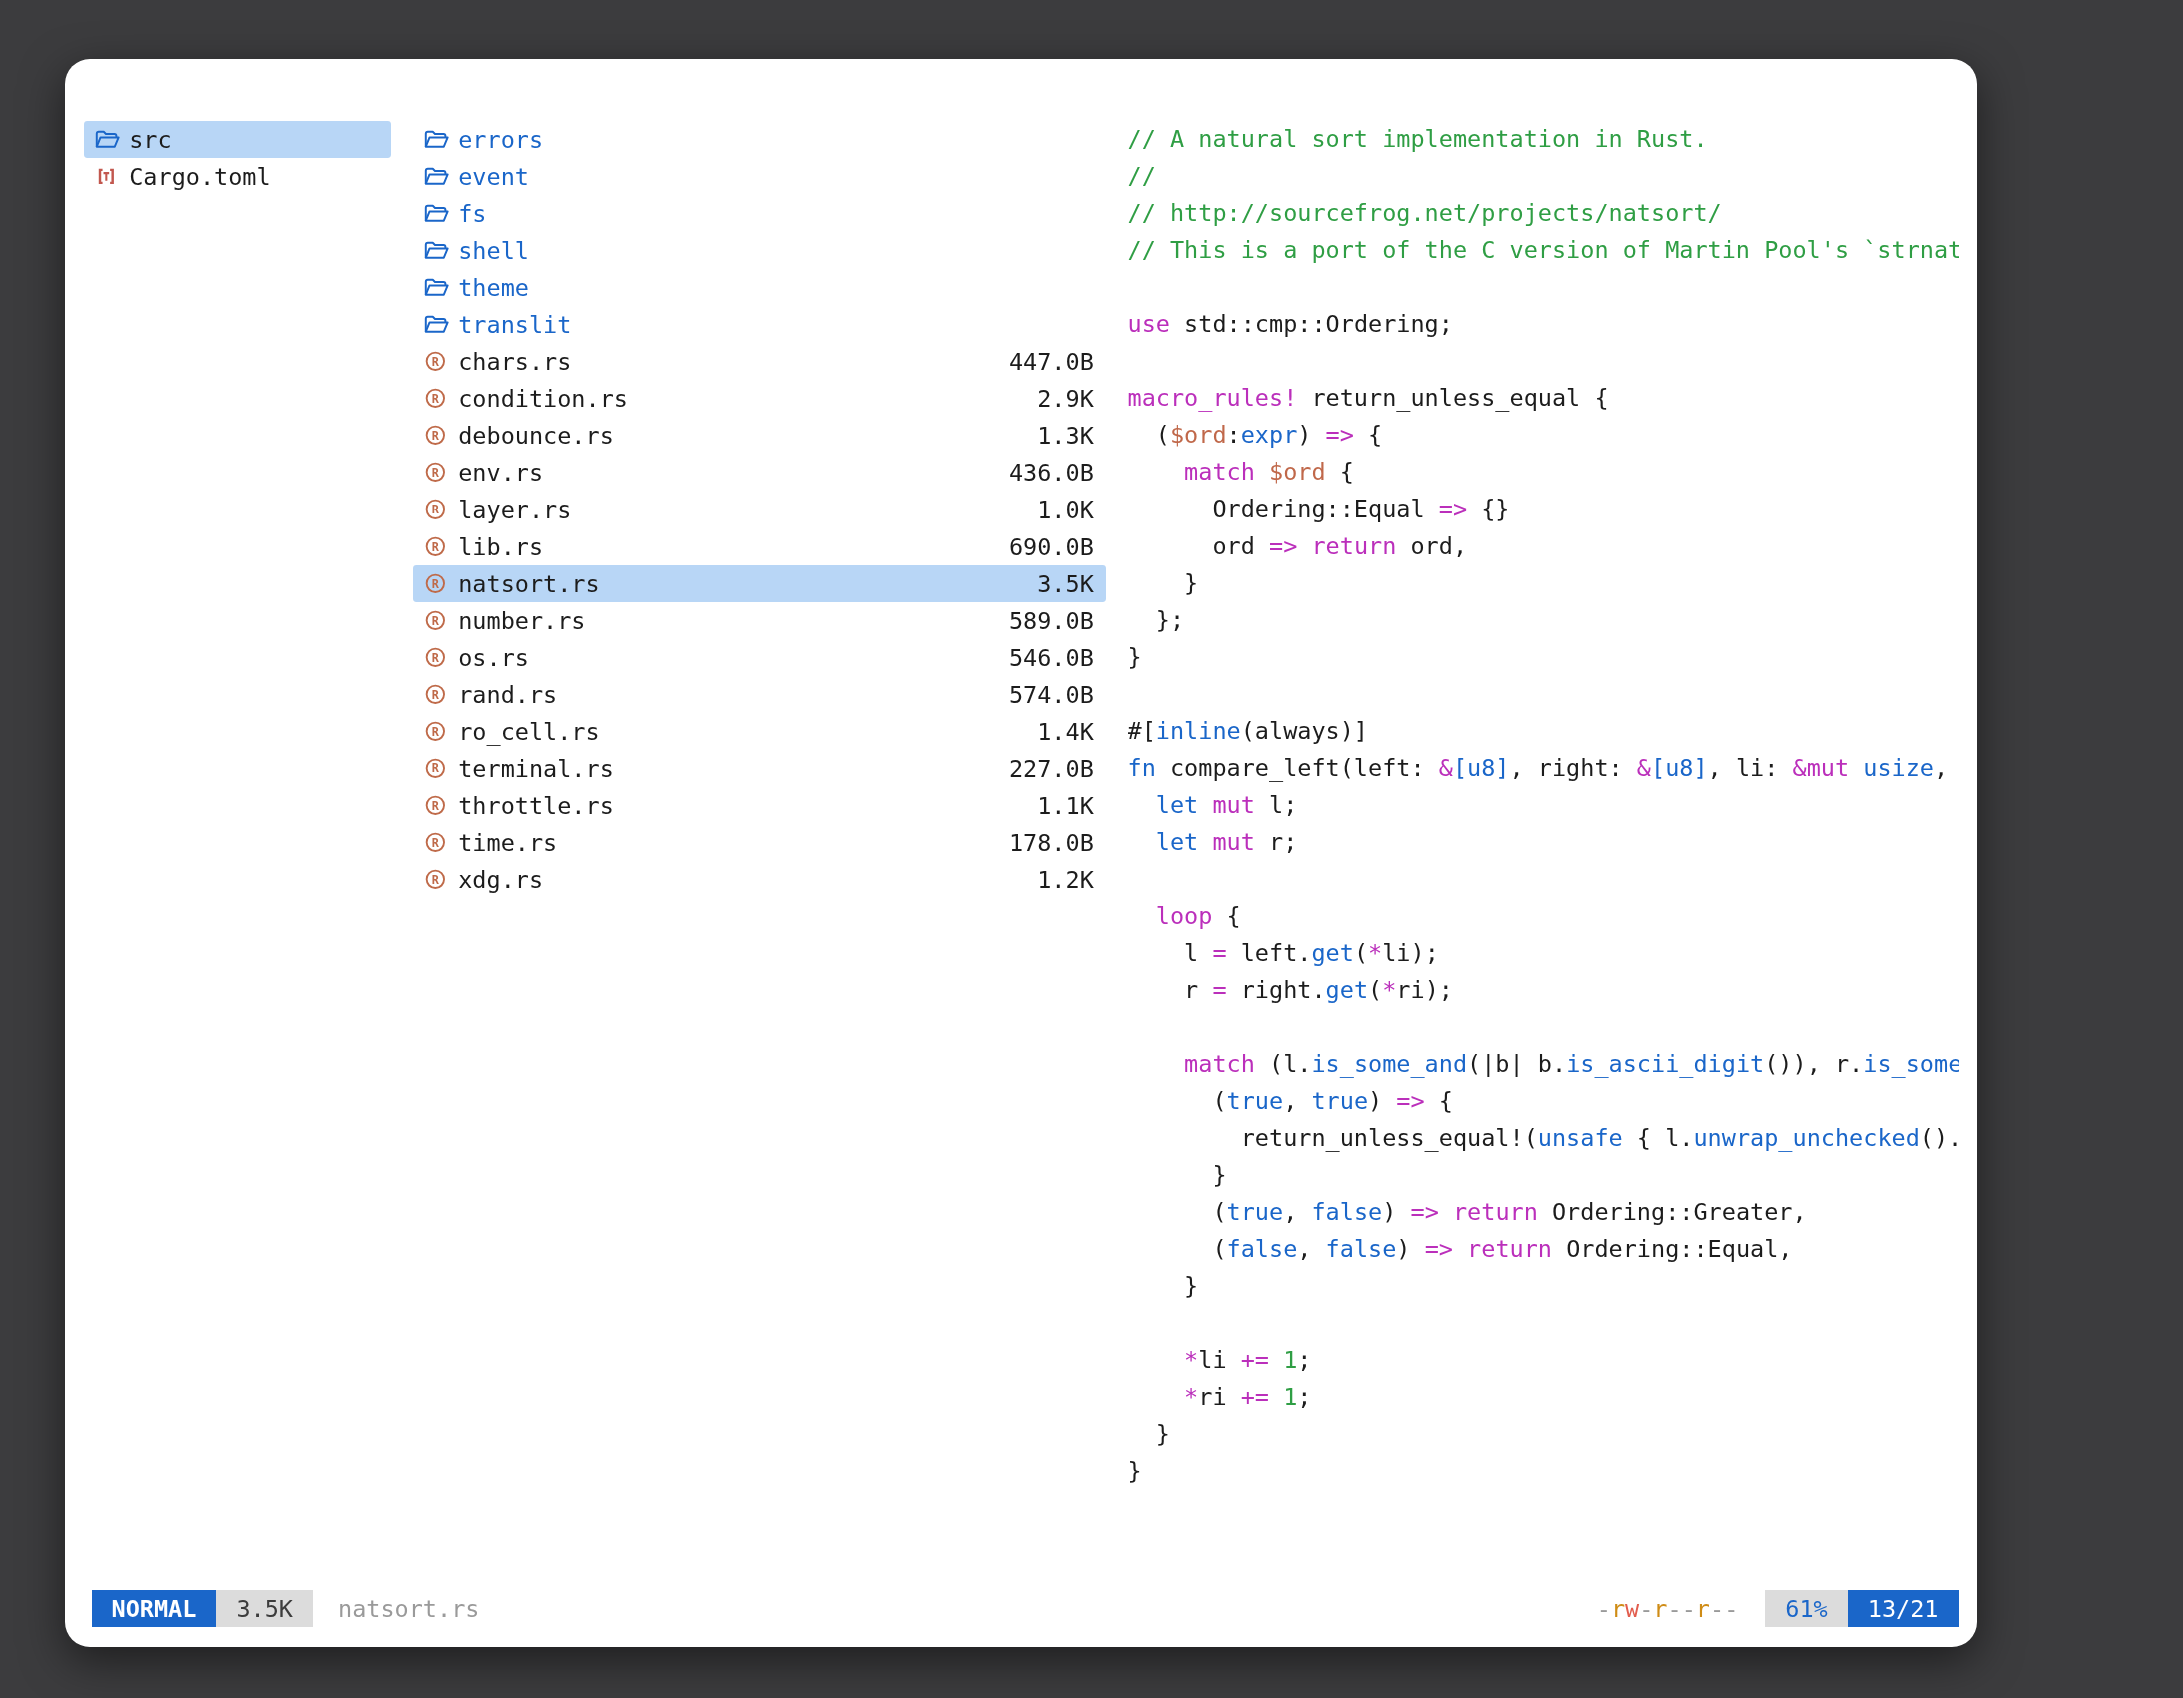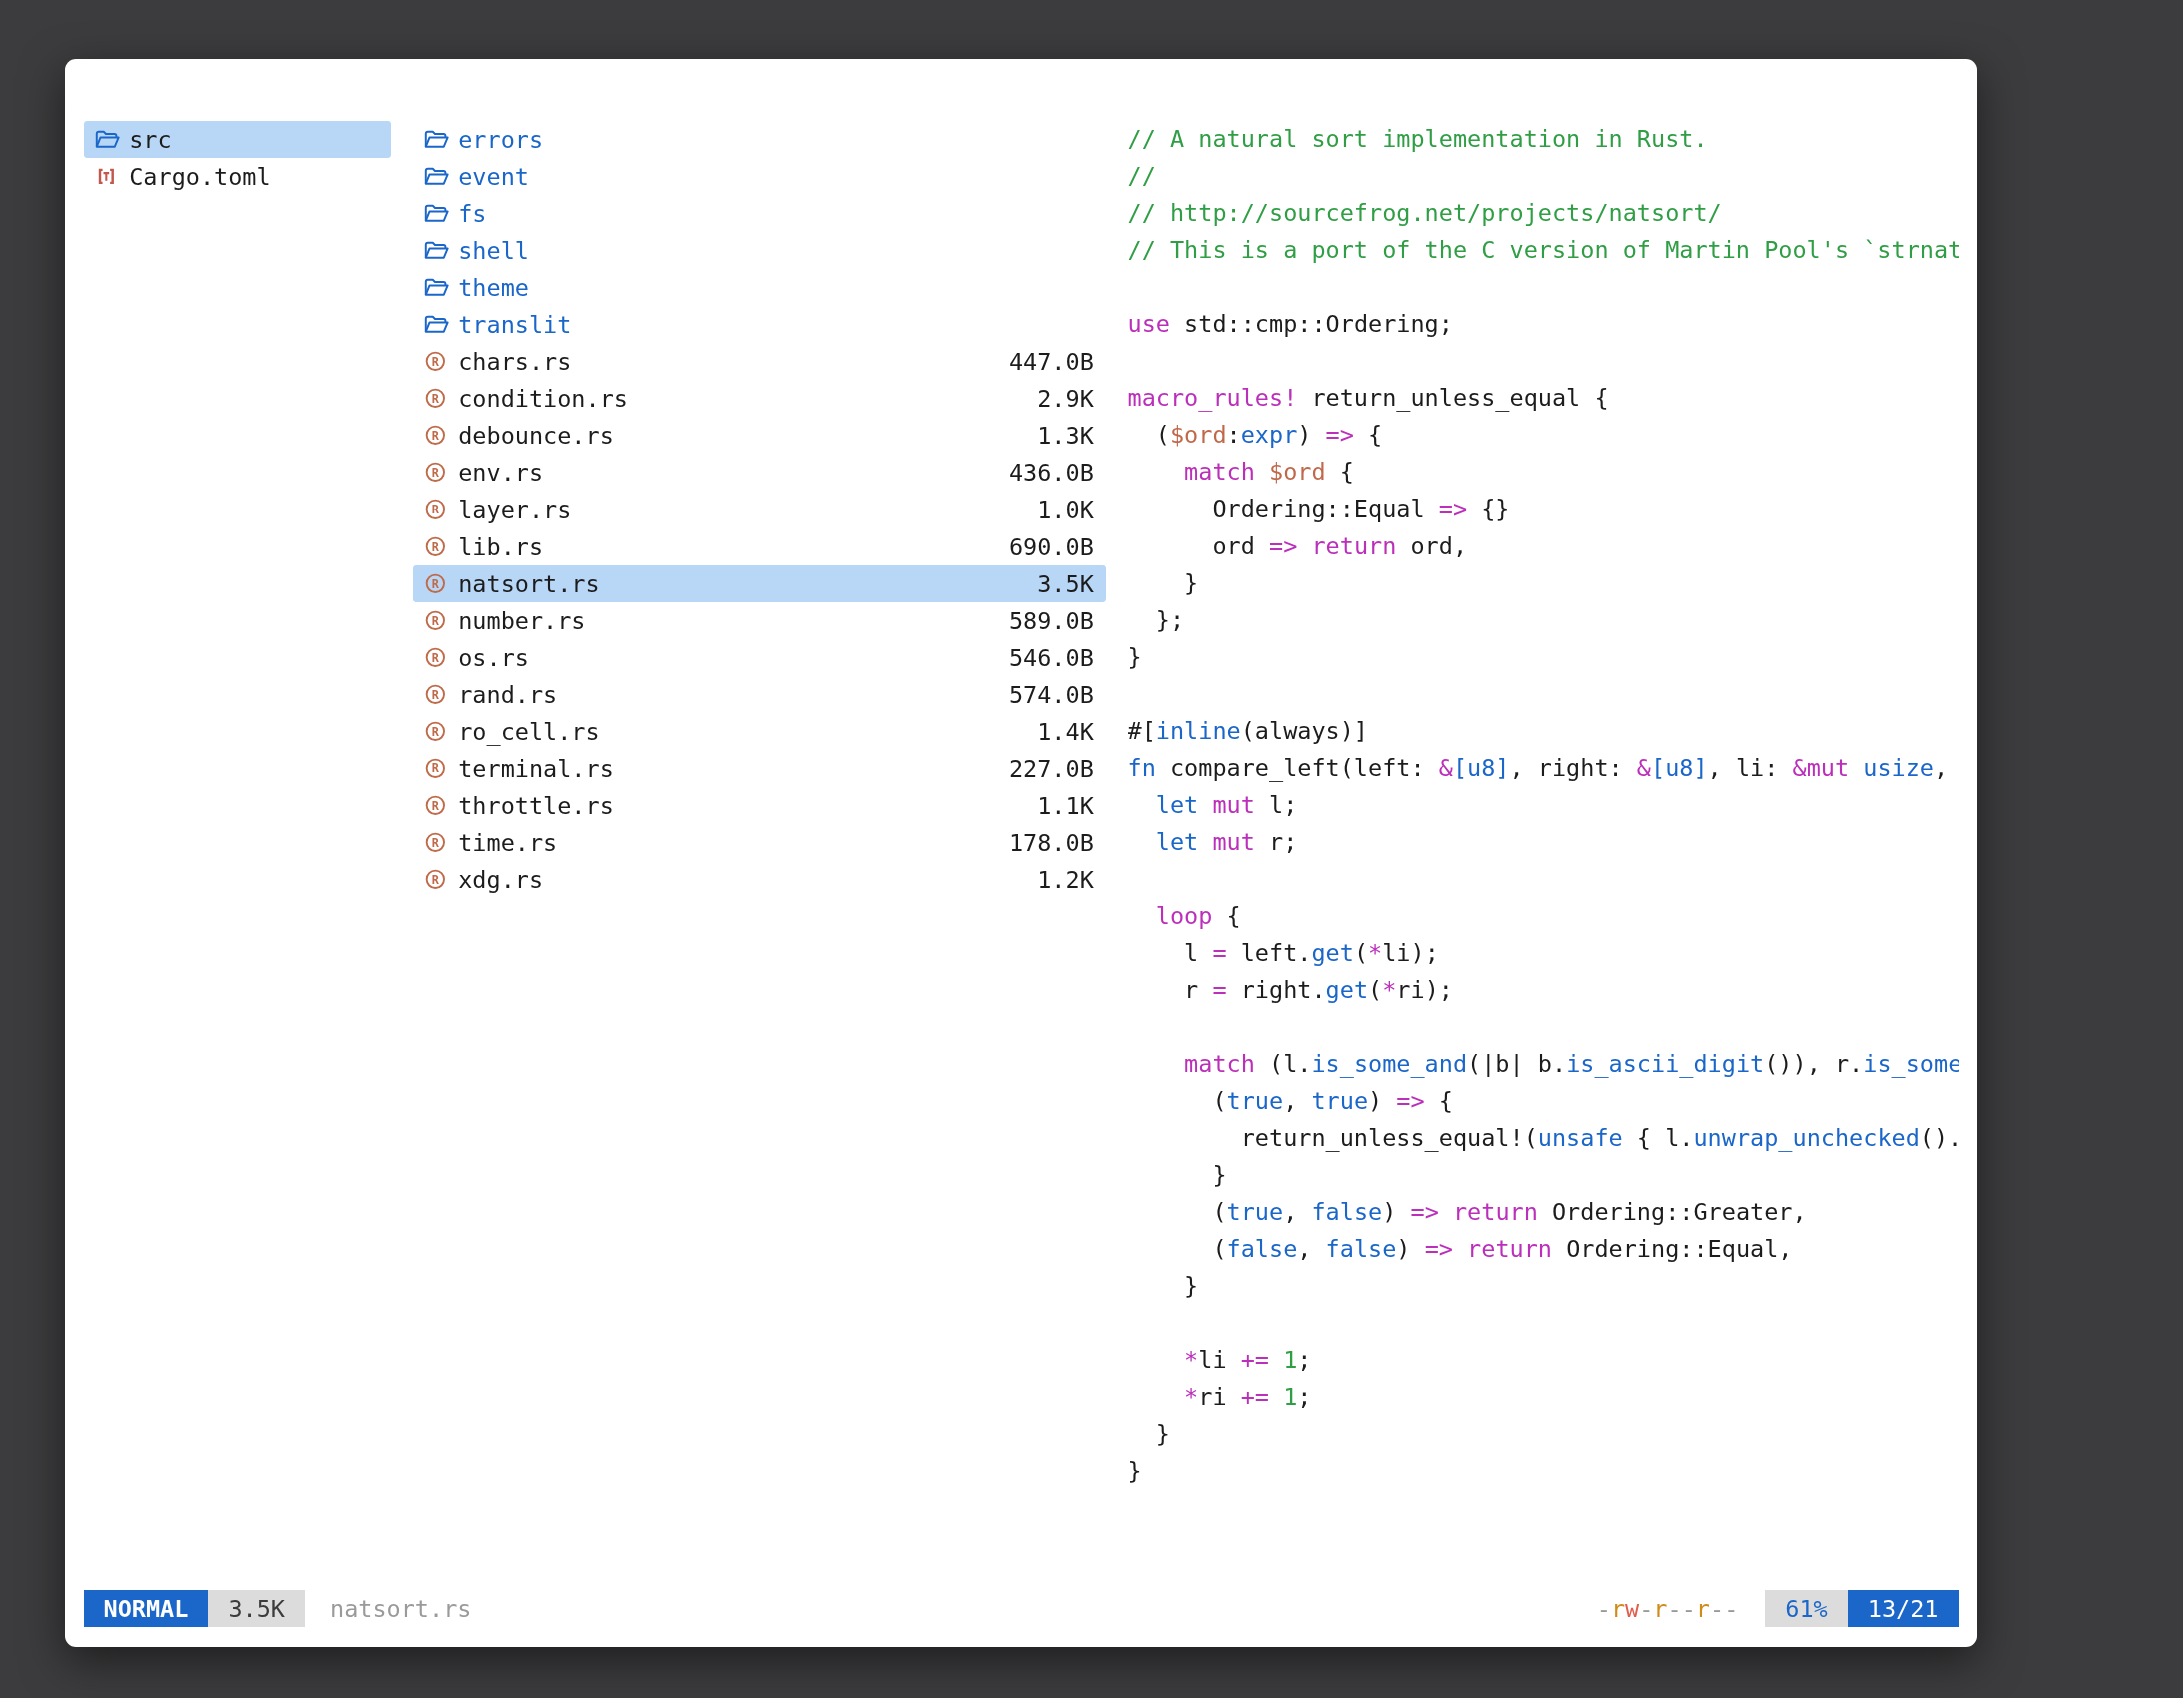--- a/index.html
+++ b/index.html
@@ -4,21 +4,21 @@
 <style>
   html, body { margin: 0; padding: 0; }
   body {
     width: 2183px; height: 1698px; position: relative; overflow: hidden;
     background: var(--backdrop, #3c3c3e);
     font-family: "DejaVu Sans Mono", monospace;
   }
   .window {
     position: absolute; left: 65px; top: 59px; width: 1912px; height: 1588px;
     background: var(--window_bg, #ffffff);
-    border-radius: 11px;
+    border-radius: 25px;
     box-shadow: 0 13.4px 44px rgba(0,0,0,0.5);
     overflow: hidden;
   }
   .panes {
     position: absolute; left: 18.5px; right: 18.5px; top: 62px; bottom: 81px;
     display: flex; gap: 22px;
     font-size: 23.5px; color: var(--text_default, #1c1c1c);
     overflow: hidden;
   }
   .pane { overflow: hidden; }
@@ -47,21 +47,21 @@
   .seg-b { color: var(--syntax_blue, #1a66c9); }
   .seg-o { color: var(--syntax_orange, #c0684a); }
   .seg-g { color: var(--syntax_green, #2f9e44); }
   .seg-d { color: var(--text_default, #1c1c1c); }
 
   .statusbar {
     position: absolute; left: 18.5px; right: 18.5px; bottom: 20px; height: 37px;
     display: flex; align-items: center; font-size: 23.5px;
   }
   .block { height: 37px; display: inline-flex; align-items: center; padding: 0 20px; }
-  .mode  { background: var(--accent_blue, #1a66c9); color: #fff; font-weight: bold; }
+  .mode  { background: var(--accent_blue, #1a66c9); color: #fff; font-weight: bold; margin-left: 8px; }
   .fsize { background: var(--bar_gray_bg, #dcdcdc); color: var(--bar_gray_text, #3c3c3c); }
   .fname { margin-left: 25px; color: var(--muted_gray, #9a9a9a); }
   .right { margin-left: auto; display: flex; align-items: center; }
   .perms { margin-right: 27px; white-space: pre; text-align: center; }
   .pm-dash { color: var(--perm_dash, #9a9a9a); }
   .pm-r    { color: var(--perm_r, #cf8c16); }
   .pm-w    { color: var(--perm_w, #e25d4e); }
   .pct { background: var(--bar_gray_bg, #dcdcdc); color: var(--accent_blue, #1a66c9); }
   .pos { background: var(--accent_blue, #1a66c9); color: #ffffff; font-weight: normal; }
 </style>

